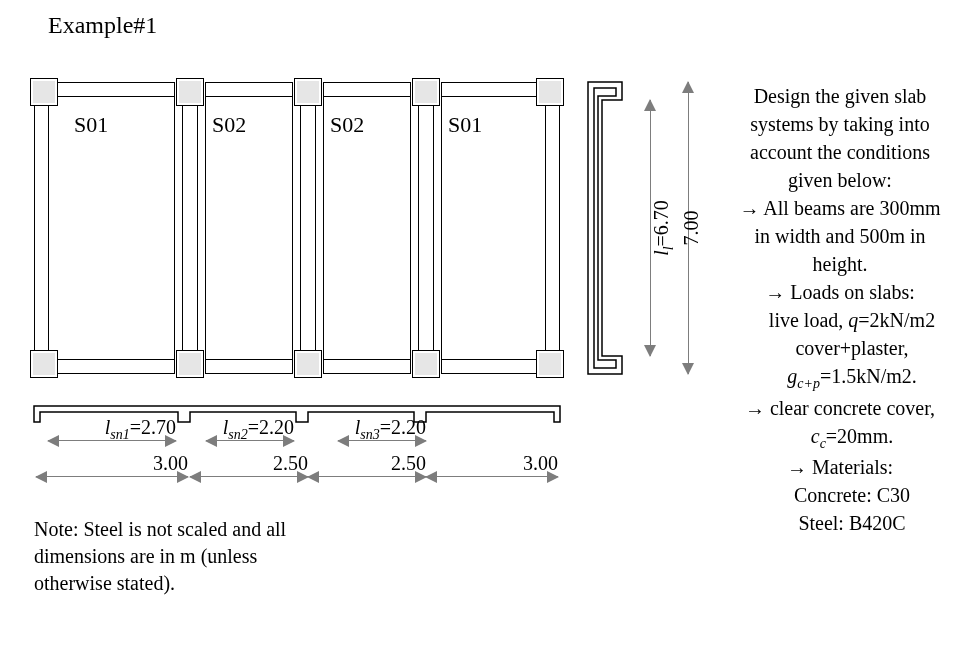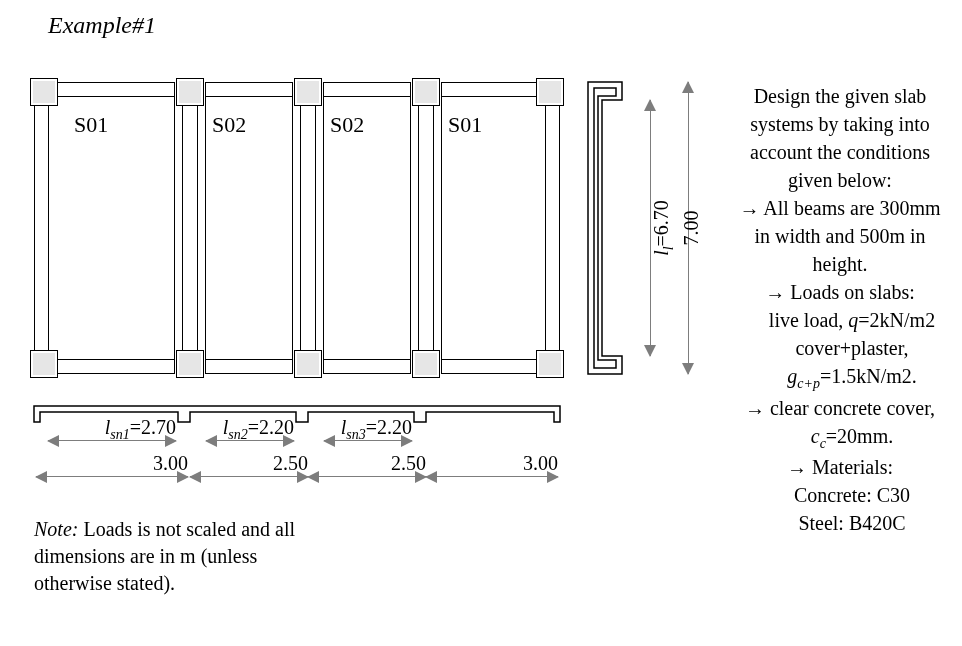--- a/index.html
+++ b/index.html
@@ -14,21 +14,20 @@
   }
   .page {
     position: relative;
     width: 962px;
     height: 646px;
   }
   .title {
     position: absolute;
     left: 48px;
     top: 12px;
-    font-style: italic;
     font-size: 24px;
   }
   
   .plan {
     position: absolute;
     left: 30px;
     top: 78px;
     width: 534px;
     height: 300px;
   }
@@ -165,21 +164,21 @@
   .dim-seg .lab sub { font-size: 70%; font-style: italic; }
 
   .note {
     position: absolute;
     left: 34px;
     top: 516px;
     width: 320px;
     font-size: 20px;
     line-height: 1.35;
   }
-  .note .hd { font-style: italic; }
+  .note .hd { }
 
   .rhs {
     position: absolute;
     left: 720px;
     top: 82px;
     width: 240px;
     font-size: 20px;
     line-height: 1.4;
     text-align: center;
   }
@@ -255,21 +254,21 @@
 
   <div class="dimrow dim-lsn">
     <div class="dim-seg" style="left:18px;  width:128px;">
       <div class="lab"><span class="ii">l</span><sub>sn1</sub><span>=2.70</span></div>
       <div class="ar"></div>
     </div>
     <div class="dim-seg" style="left:176px; width:88px;">
       <div class="lab"><span class="ii">l</span><sub>sn2</sub><span>=2.20</span></div>
       <div class="ar"></div>
     </div>
-    <div class="dim-seg" style="left:294px; width:88px;">
+    <div class="dim-seg" style="left:308px; width:88px;">
       <div class="lab"><span class="ii">l</span><sub>sn3</sub><span>=2.20</span></div>
       <div class="ar"></div>
     </div>
   </div>
 
   <div class="dimrow dim-span">
     <div class="dim-seg" style="left:6px;   width:152px;">
         <div class="lab">3.00</div>
         <div class="ar"></div>
       </div>
@@ -281,21 +280,21 @@
         <div class="lab">2.50</div>
         <div class="ar"></div>
       </div>
     <div class="dim-seg" style="left:396px; width:132px;">
         <div class="lab">3.00</div>
         <div class="ar"></div>
       </div>
   </div>
 
   <div class="note">
-    <span class="hd">Note:</span><span> Loads is not scaled and all</span><br>
+    <span class="hd">Note:</span><span> Steel is not scaled and all</span><br>
     <span>dimensions are in m (unless</span><br>
     <span>otherwise stated).</span>
   </div>
 
   <div class="rhs">
     <div>Design the given slab</div>
     <div>systems by taking into</div>
     <div>account the conditions</div>
     <div>given below:</div>
     <div>→ All beams are 300mm</div>

